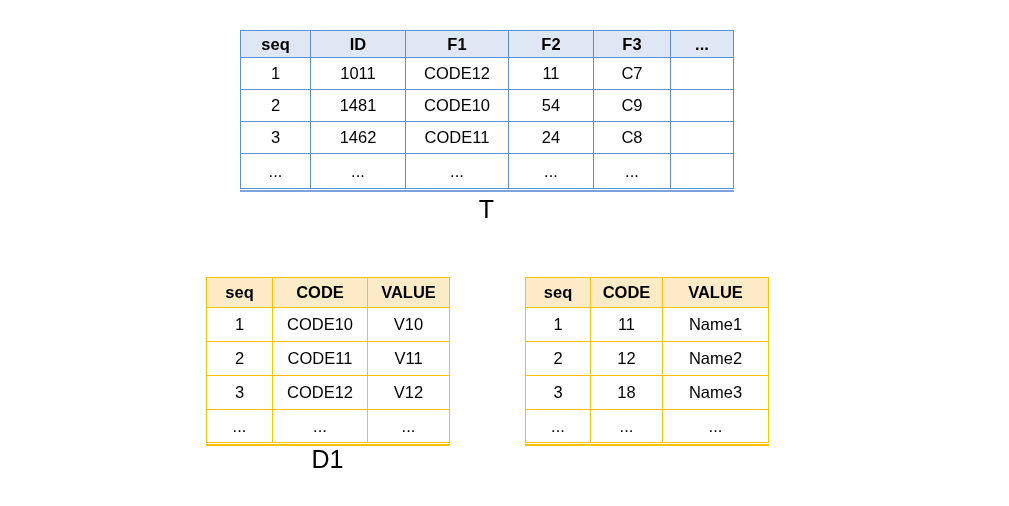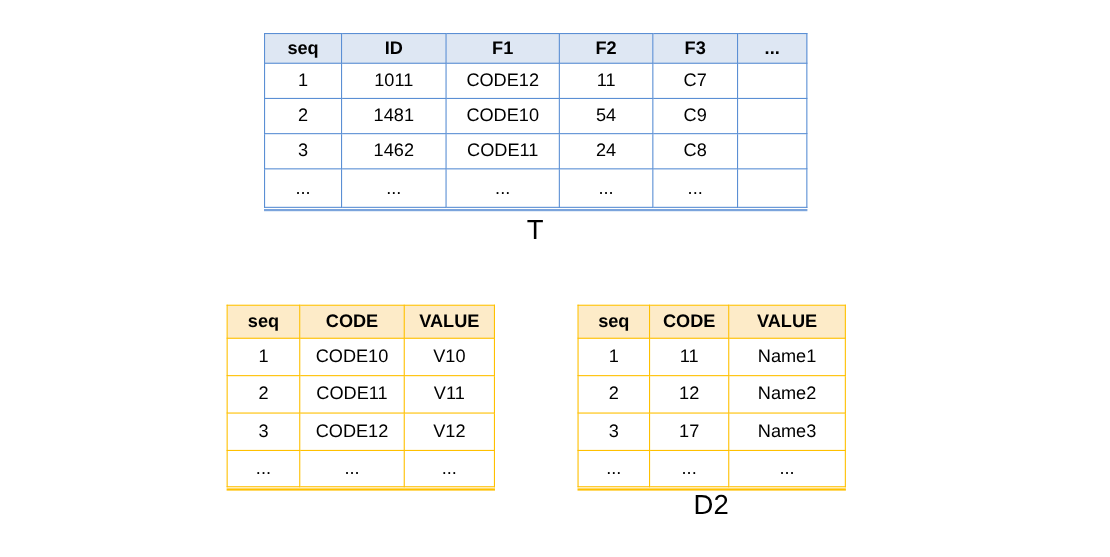--- a/index.html
+++ b/index.html
@@ -220,20 +220,21 @@
         </tr>
         <tr class="row-ellipsis">
           <td>...</td>
           <td>...</td>
           <td>...</td>
         </tr>
       </tbody>
     </table>
     <div class="bottom-rule"></div>
   </div>
+  <div class="caption" id="caption-d1">D1</div>
 
   <div class="tbl-block theme-orange" id="table-d2-block">
     <table class="grid">
       <colgroup>
         <col class="c-seq">
           <col class="c-code">
           <col class="c-value">
       </colgroup>
       <thead>
         <tr>
@@ -248,27 +249,26 @@
           <td>11</td>
           <td>Name1</td>
         </tr>
         <tr>
           <td>2</td>
           <td>12</td>
           <td>Name2</td>
         </tr>
         <tr>
           <td>3</td>
-          <td>17</td>
+          <td>18</td>
           <td>Name3</td>
         </tr>
         <tr class="row-ellipsis">
           <td>...</td>
           <td>...</td>
           <td>...</td>
         </tr>
       </tbody>
     </table>
     <div class="bottom-rule"></div>
   </div>
-  <div class="caption" id="caption-d2">D2</div>
 
 </div>
 
 </body></html>

